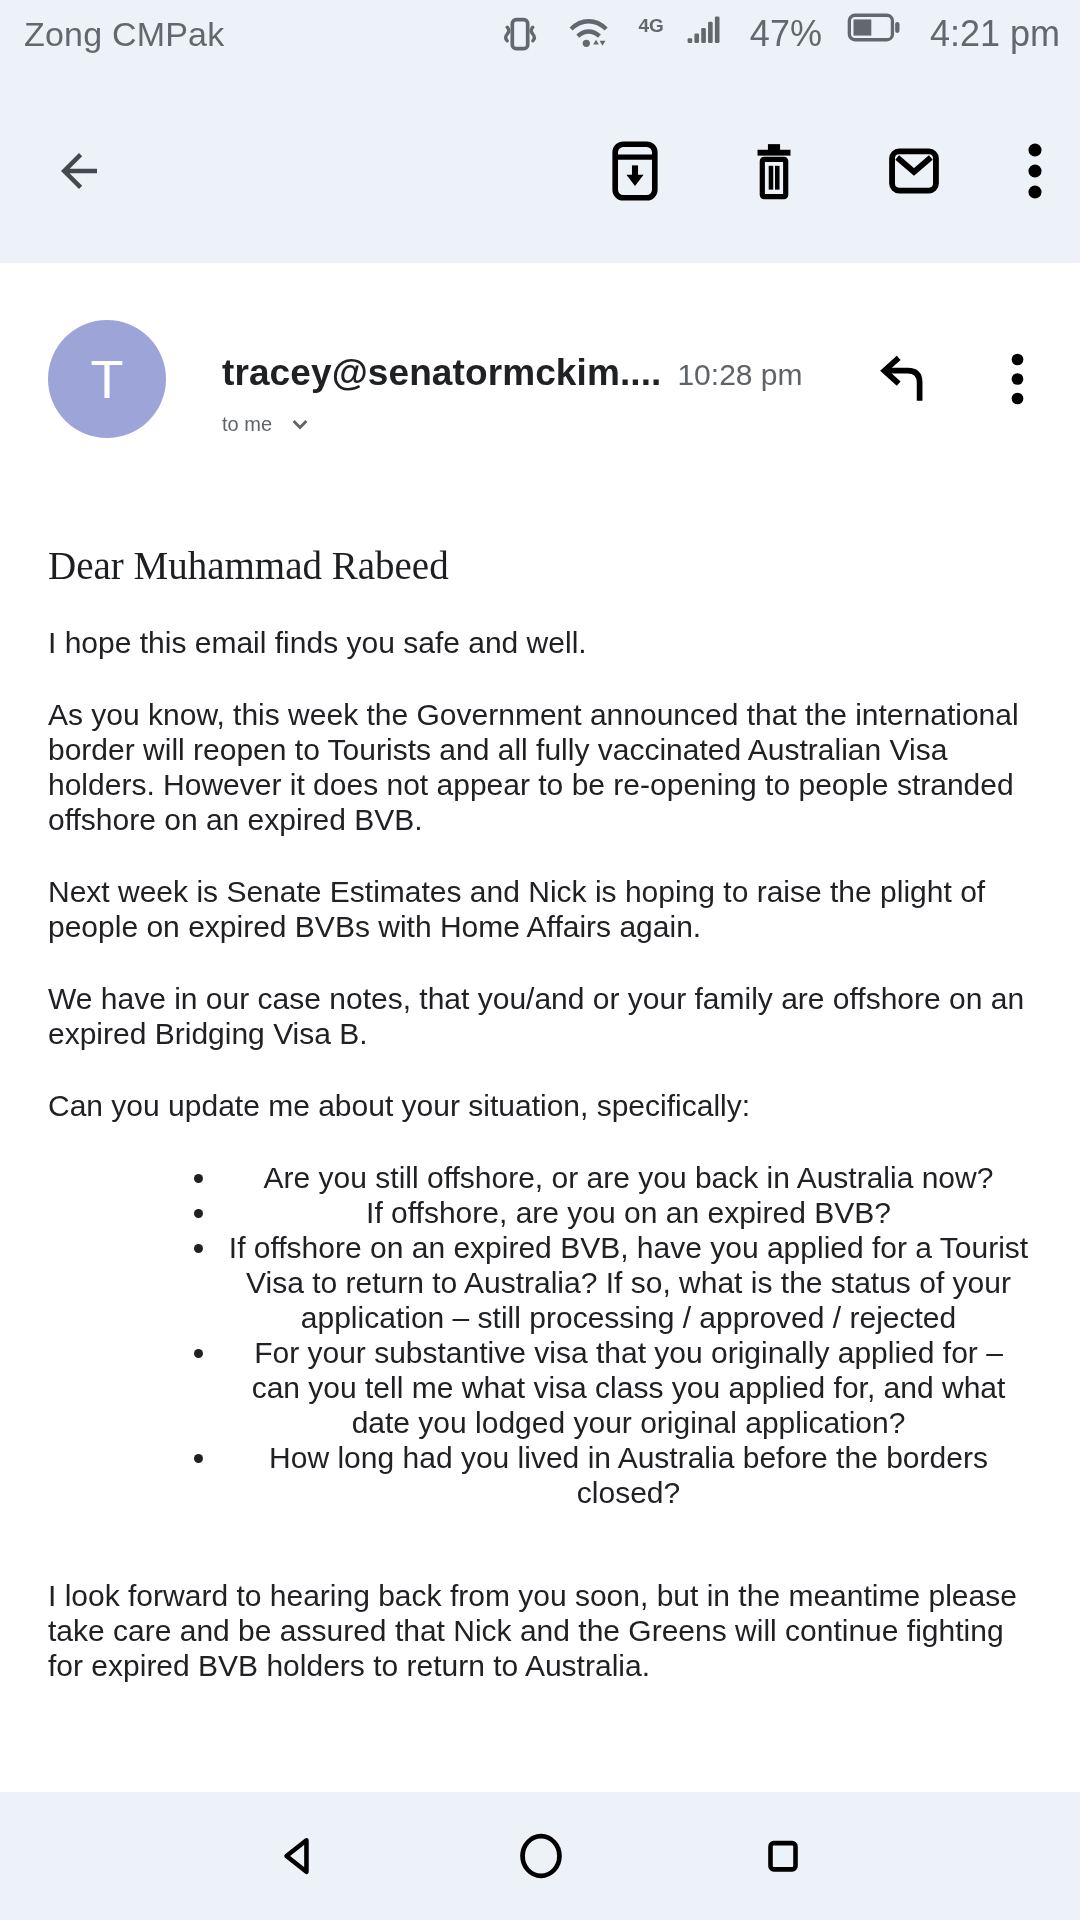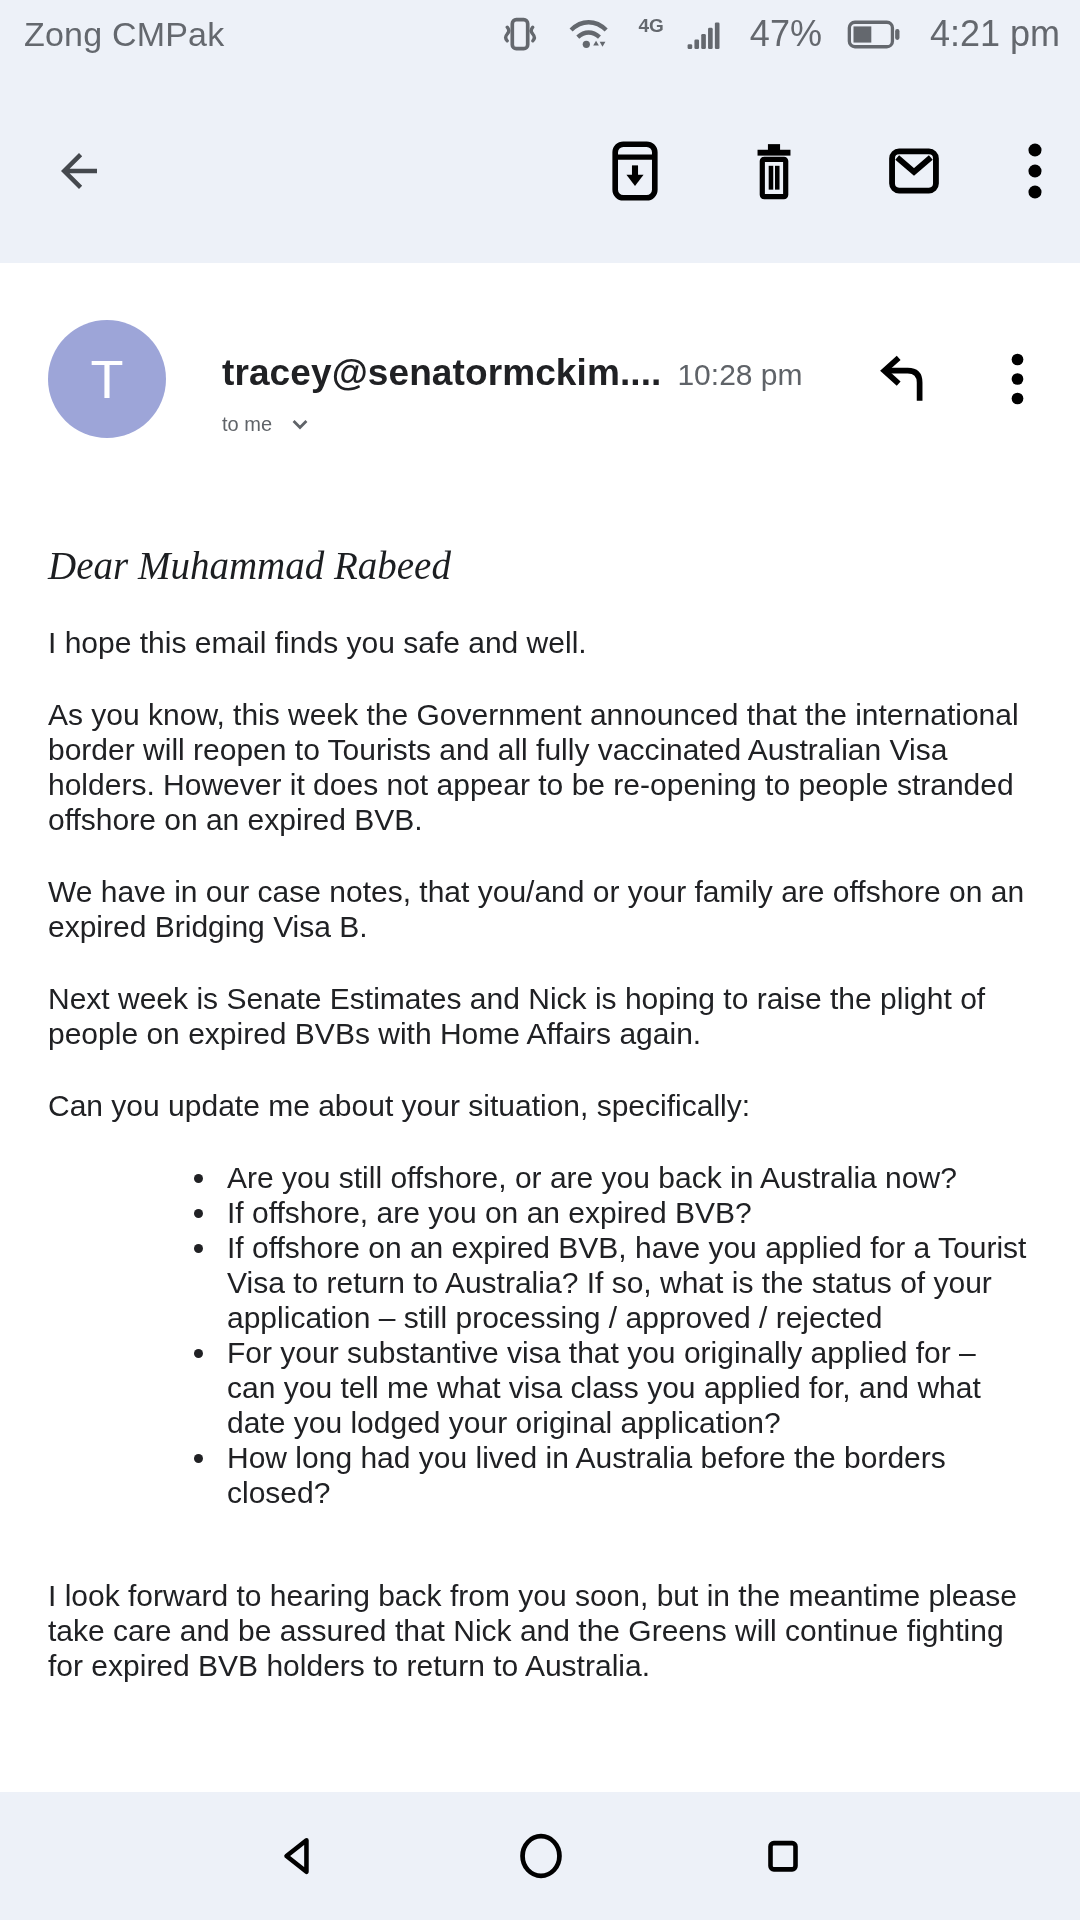--- a/index.html
+++ b/index.html
@@ -17,21 +17,21 @@
   .screen{
     width:1080px;height:1920px;margin:0 auto;
     background:#f97316;display:flex;flex-direction:column;overflow:hidden;position:relative;
   }
   
   .status-bar{
     height:62px;background:var(--chrome-bg);flex:0 0 auto;
     display:flex;align-items:center;padding:6px 20px 0 24px;color:var(--status-fg);
   }
   .carrier{font-size:34px;letter-spacing:.2px;}
-  .sb-right{margin-left:auto;display:flex;align-items:center;gap:25px;color:var(--status-fg);}
+  .sb-right{margin-left:auto;display:flex;align-items:flex-start;gap:25px;color:var(--status-fg);}
   .net-4g{font-size:19px;font-weight:700;align-self:flex-start;margin:2px -2px 0 2px;}
   .sb-pct,.sb-time{font-size:36px;}
   .sb-time{margin-left:4px;}
   svg{display:block;}
   
   .toolbar{
     height:201px;background:var(--chrome-bg);flex:0 0 auto;
     display:flex;align-items:center;padding:16px 38px 0 52px;
   }
   .icon-btn{background:none;border:none;padding:0;cursor:pointer;display:flex;align-items:center;justify-content:center;}
@@ -51,24 +51,24 @@
   .to-row{display:flex;align-items:center;gap:14px;margin-top:16px;color:var(--muted-text);cursor:pointer;width:max-content;}
   .to-label{font-size:20px;text-align:right;}
   .hdr-actions{margin-left:auto;display:flex;align-items:center;gap:80px;color:#46494d;}
   
   .mail-body{
     padding:105px 42px 0 48px;background:#fff;flex:1 1 auto;overflow:hidden;
     color:var(--body-text);font-size:30px;line-height:35px;
   }
   .salutation{
     font-family:"Liberation Serif", serif;font-weight:400;
-    font-size:39px;line-height:46px;color:#1c1e21;margin:0 0 36px 0;font-style:italic;
+    font-size:39px;line-height:46px;color:#1c1e21;margin:0 0 36px 0;
   }
   .paragraphs p{margin:0 0 37px 0;}
-  .mail-body ul{margin:8px;padding-left:163px;list-style:disc outside;}
+  .mail-body ul{margin:8px;padding-left:163px;list-style:disc outside;text-align:center;}
   .mail-body li{padding-left:8px;}
   .closing{margin-top:68px;}
   
   .nav-bar{
     height:128px;background:var(--chrome-bg);flex:0 0 auto;
     display:flex;align-items:center;justify-content:center;gap:190px;color:var(--nav-icon);
   }
 </style>
 </head>
 <body>
@@ -204,22 +204,22 @@
       </button>
     </div>
   </div>
 
   <div class="mail-body">
     <div class="salutation">Dear Muhammad Rabeed</div>
 
     <div class="paragraphs">
         <p>I hope this email finds you safe and well.</p>
         <p>As you know, this week the Government announced that the international border will reopen to Tourists and all fully vaccinated Australian Visa holders. However it does not appear to be re-opening to people stranded offshore on an expired BVB.</p>
+        <p>Next week is Senate Estimates and Nick is hoping to raise the plight of people on expired BVBs with Home Affairs again.</p>
         <p>We have in our case notes, that you/and or your family are offshore on an expired Bridging Visa B.</p>
-        <p>Next week is Senate Estimates and Nick is hoping to raise the plight of people on expired BVBs with Home Affairs again.</p>
         <p>Can you update me about your situation, specifically:</p>
       </div>
 
     <ul>
         <li>Are you still offshore, or are you back in Australia now?</li>
         <li>If offshore, are you on an expired BVB?</li>
         <li>If offshore on an expired BVB, have you applied for a Tourist Visa to return to Australia? If so, what is the status of your application – still processing / approved / rejected</li>
         <li>For your substantive visa that you originally applied for – can you tell me what visa class you applied for, and what date you lodged your original application?</li>
         <li>How long had you lived in Australia before the borders closed?</li>
       </ul>

